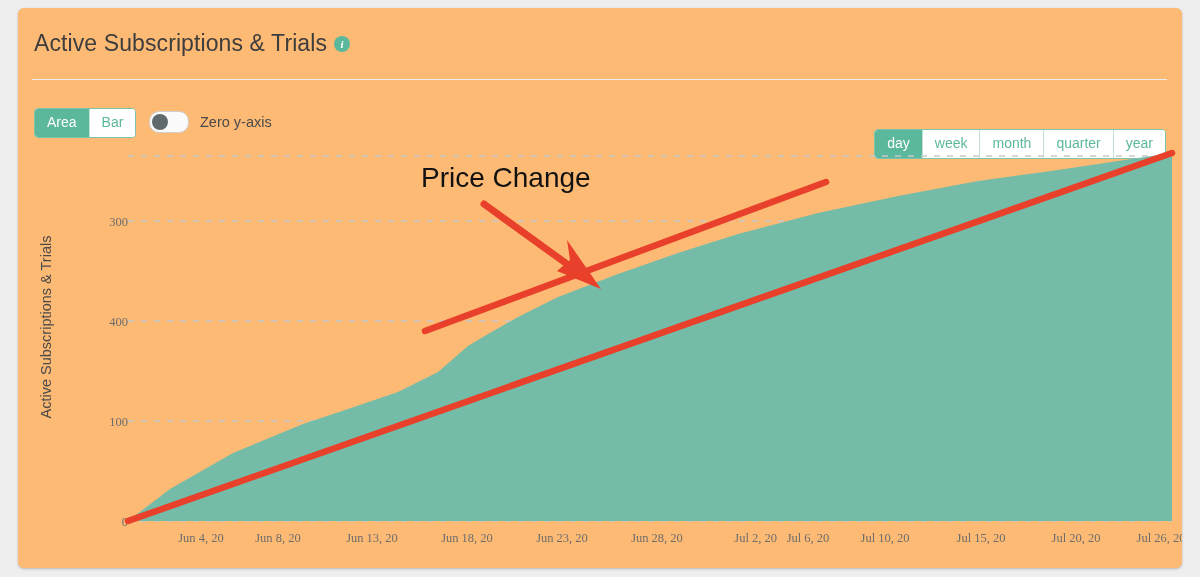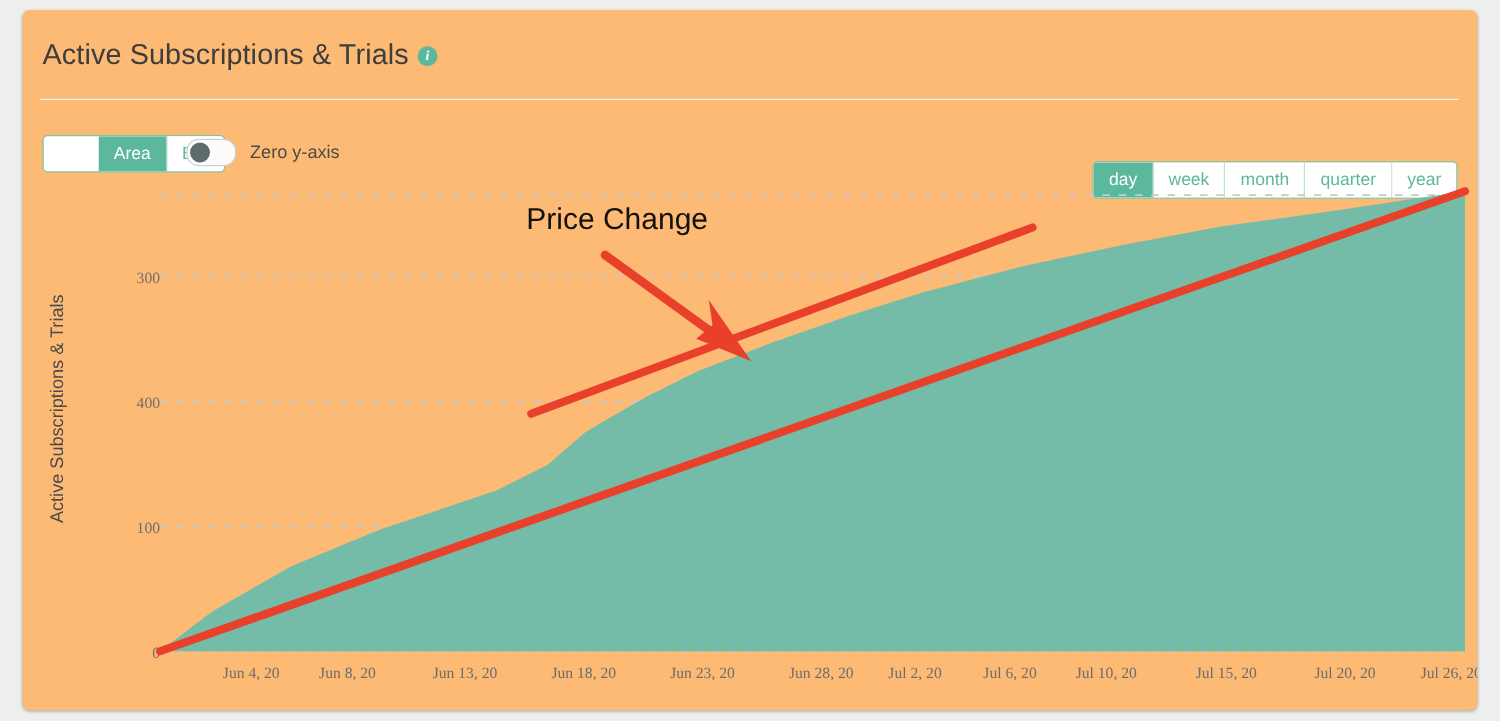--- a/index.html
+++ b/index.html
@@ -74,21 +74,21 @@
     height: 40px;
   }
   .btn-group {
     position: absolute;
     display: flex;
     border: 1px solid #7bc3a9;
     border-radius: 4px;
     overflow: hidden;
     background: #ffffff;
   }
-  .btn-group.chart-type { left: 16px; top: 14px; padding-left: 44px; }
+  .btn-group.chart-type { left: 16px; top: 14px; }
   .btn-group.period { right: 16px; top: 15px; margin-top: 20px; }
   .btn-group .btn {
     font-size: 14px;
     color: #5cb89c;
     background: #ffffff;
     padding: 5px 12px 6px 12px;
     border-right: 1px solid #bfe0d4;
     cursor: pointer;
     white-space: nowrap;
     line-height: 17px;
@@ -158,21 +158,21 @@
     position: absolute;
     font-size: 12.5px;
     color: #6d6d6d;
     white-space: nowrap;
     font-family: Liberation Serif, serif;
   }
   .ytick { text-align: right; }
   .xtick { text-align: center; }
   .annotation-text {
     position: absolute;
-    font-size: 24px;
+    font-size: 28px;
     color: #111111;
     white-space: nowrap;
   }
 </style>
 </head>
 <body>
 
 <div class="card">
 
   <div class="card-header">
@@ -258,21 +258,21 @@
     </svg>
 
     <div class="annotation-text" style="left:403px; top:28px;">Price Change</div>
 
     <div class="tick-label xtick" style="left:138px; top:397px; width:90px;">Jun 4, 20</div>
     <div class="tick-label xtick" style="left:215px; top:397px; width:90px;">Jun 8, 20</div>
     <div class="tick-label xtick" style="left:307px; top:397px; width:94px;">Jun 13, 20</div>
     <div class="tick-label xtick" style="left:402px; top:397px; width:94px;">Jun 18, 20</div>
     <div class="tick-label xtick" style="left:497px; top:397px; width:94px;">Jun 23, 20</div>
     <div class="tick-label xtick" style="left:592px; top:397px; width:94px;">Jun 28, 20</div>
-    <div class="tick-label xtick" style="left:669px; top:397px; width:90px;">Jul 2, 20</div>
+    <div class="tick-label xtick" style="left:669px; top:397px; width:90px;text-align:right;">Jul 2, 20</div>
     <div class="tick-label xtick" style="left:745px; top:397px; width:90px;">Jul 6, 20</div>
     <div class="tick-label xtick" style="left:820px; top:397px; width:94px;">Jul 10, 20</div>
     <div class="tick-label xtick" style="left:916px; top:397px; width:94px;">Jul 15, 20</div>
     <div class="tick-label xtick" style="left:1011px; top:397px; width:94px;">Jul 20, 20</div>
     <div class="tick-label xtick" style="left:1096px; top:397px; width:94px;">Jul 26, 20</div>
 
   </div>
 
 </div>
 

